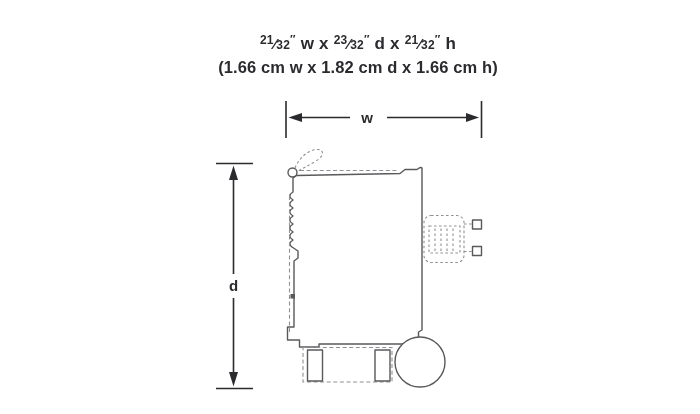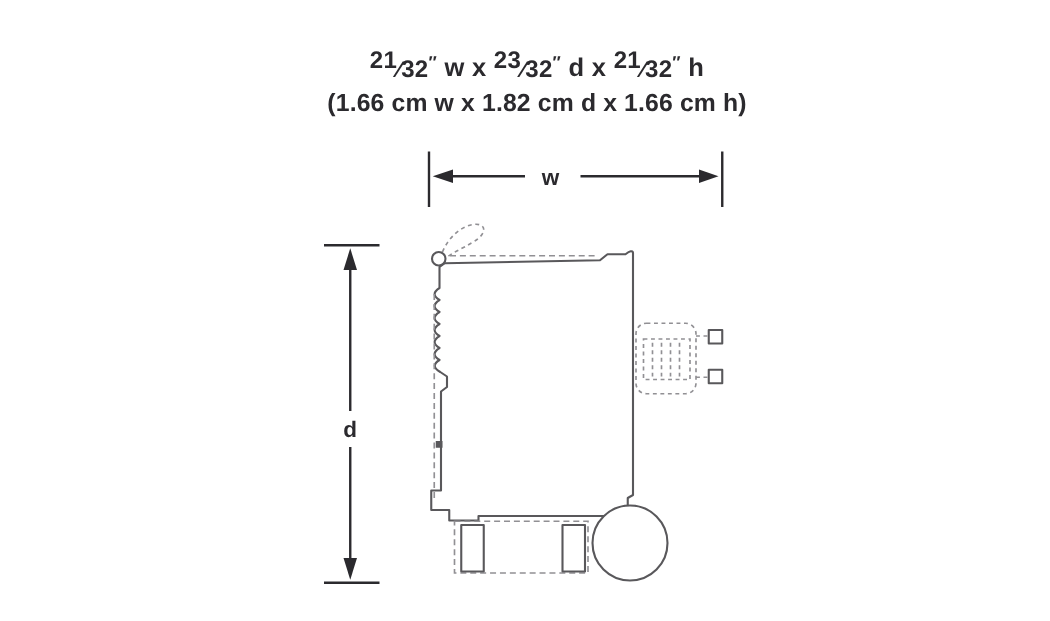--- a/index.html
+++ b/index.html
@@ -26,21 +26,21 @@
     text-align: center;
     color: var(--color-ink, #2b2a2e);
     transform: translateX(8px);
   }
   .line1 {
     font-size: 17px;
     font-weight: 700;
     letter-spacing: .2px;
     white-space: pre;
   }
-  .line1 .num, .line1 .den { font-size: 16px; font-weight: 700; }
+  .line1 .num, .line1 .den { font-size: 12px; font-weight: 700; }
   .line1 .num { vertical-align: 5.5px; }
   .line1 .q   { font-size: 11.5px; vertical-align: 5.5px; }
   .line1 .slash { font-size: 15px; }
   .line2 {
     font-size: 16.5px;
     font-weight: 600;
     margin-top: 4px;
     letter-spacing: .1px;
     white-space: pre;
   }

